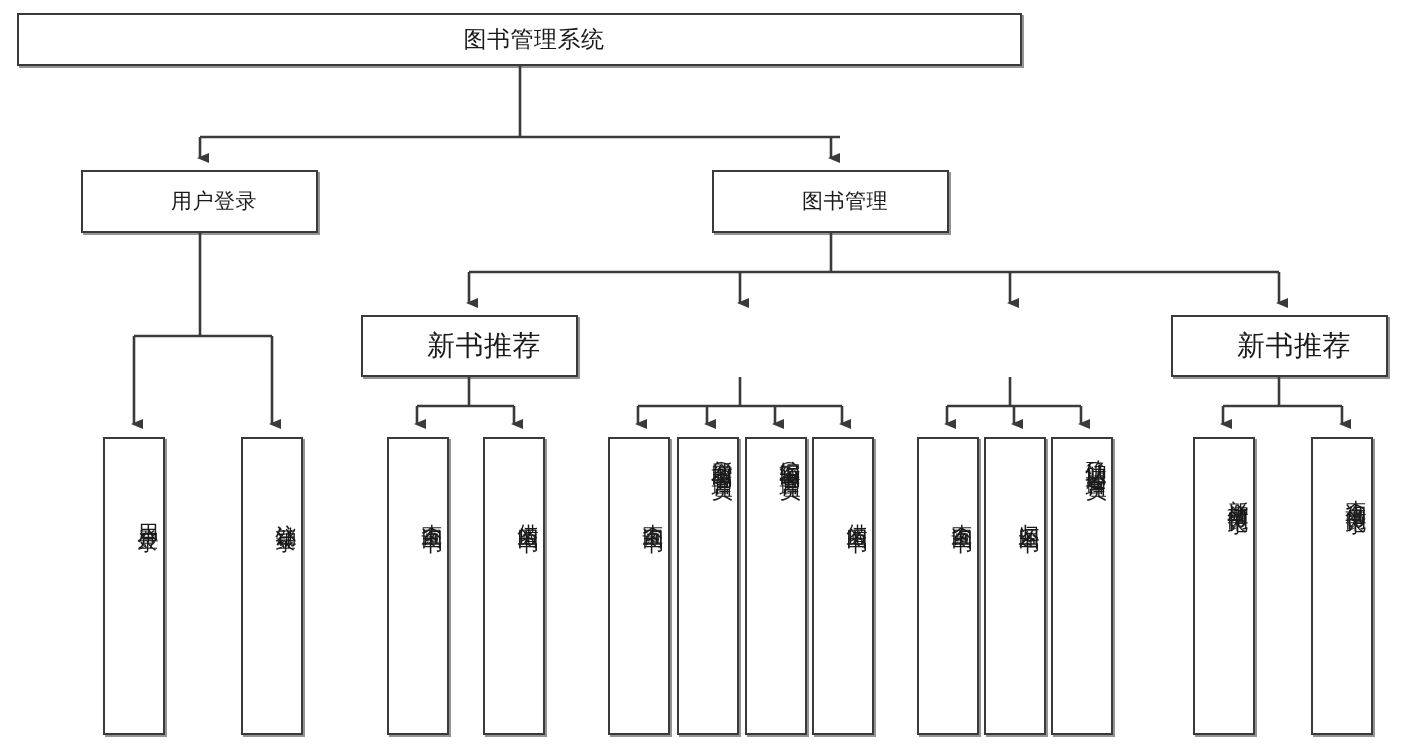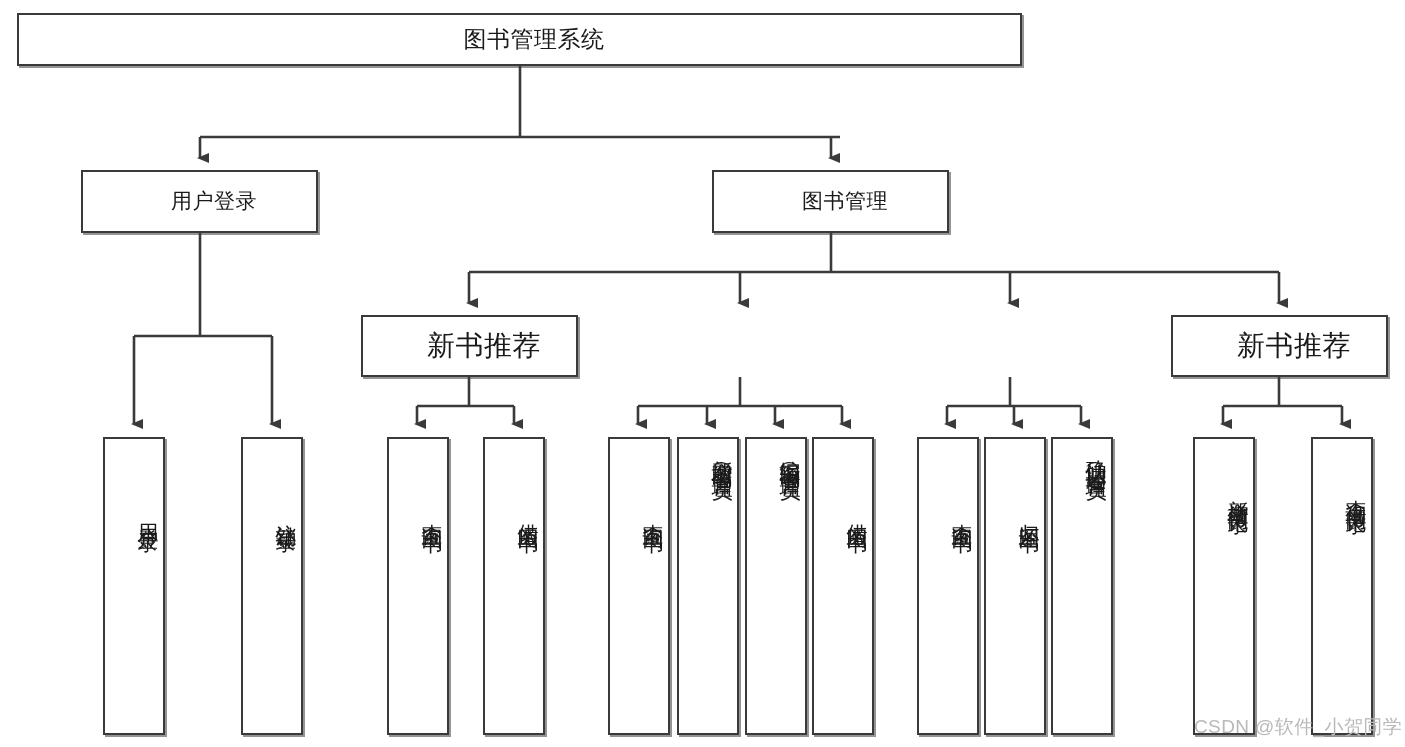--- a/index.html
+++ b/index.html
@@ -181,15 +181,14 @@
     <span class="lbl">确认归还（管理员）</span>
   </div>
 
   <div class="node n-leaf lead-low shadowed" style="left:1193px;top:437px;width:62px;height:298px;">
     <span class="lbl">新增借阅记录</span>
   </div>
   <div class="node n-leaf lead-low shadowed" style="left:1311px;top:437px;width:62px;height:298px;">
     <span class="lbl">查询借阅记录</span>
   </div>
 
-  <div class="watermark" style="left:1194px;top:714px;">CSDN @软件_小贺同学</div>
 
 </div>
 
 </body></html>

